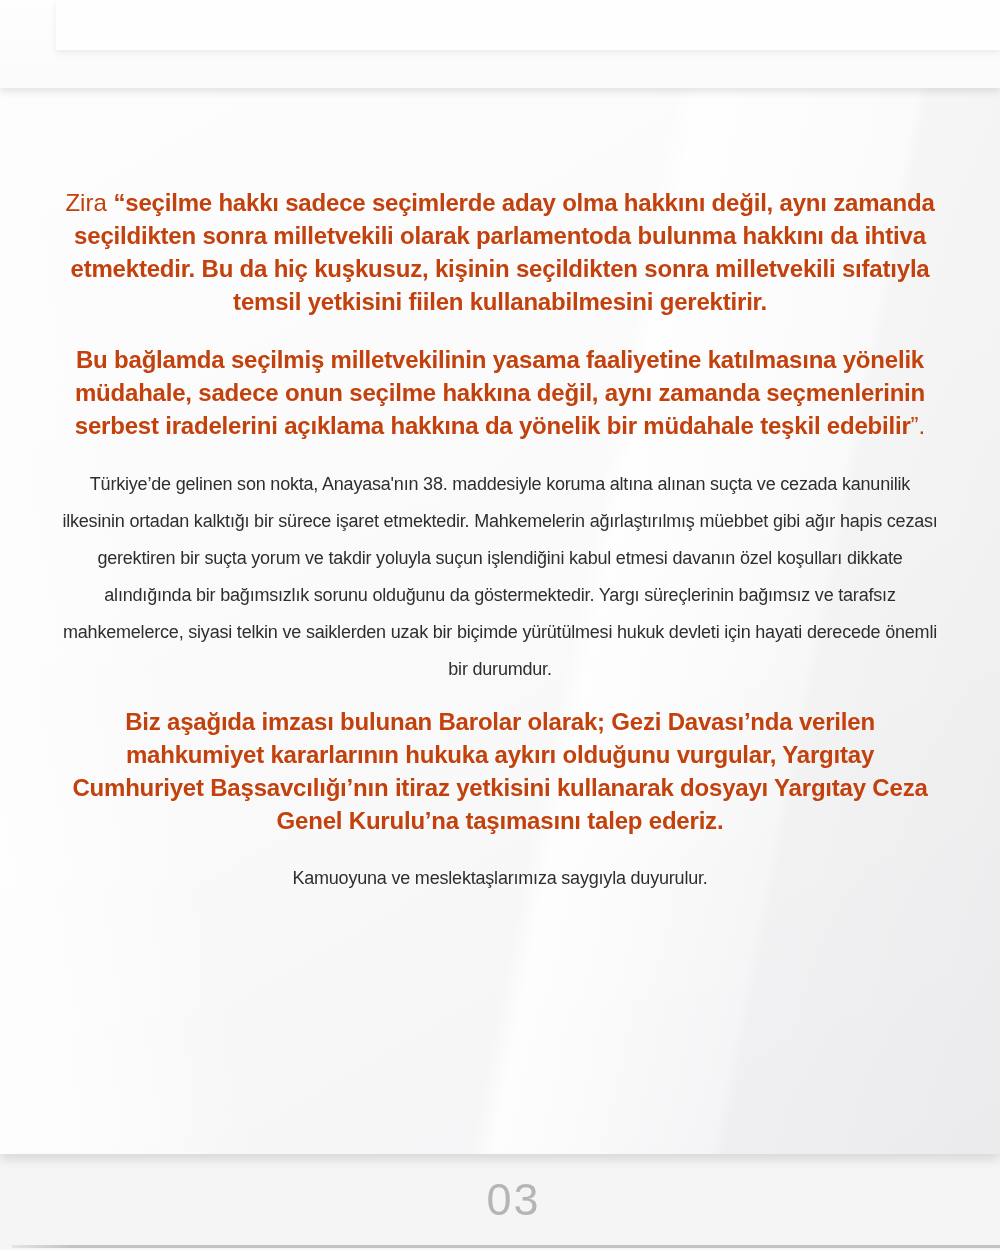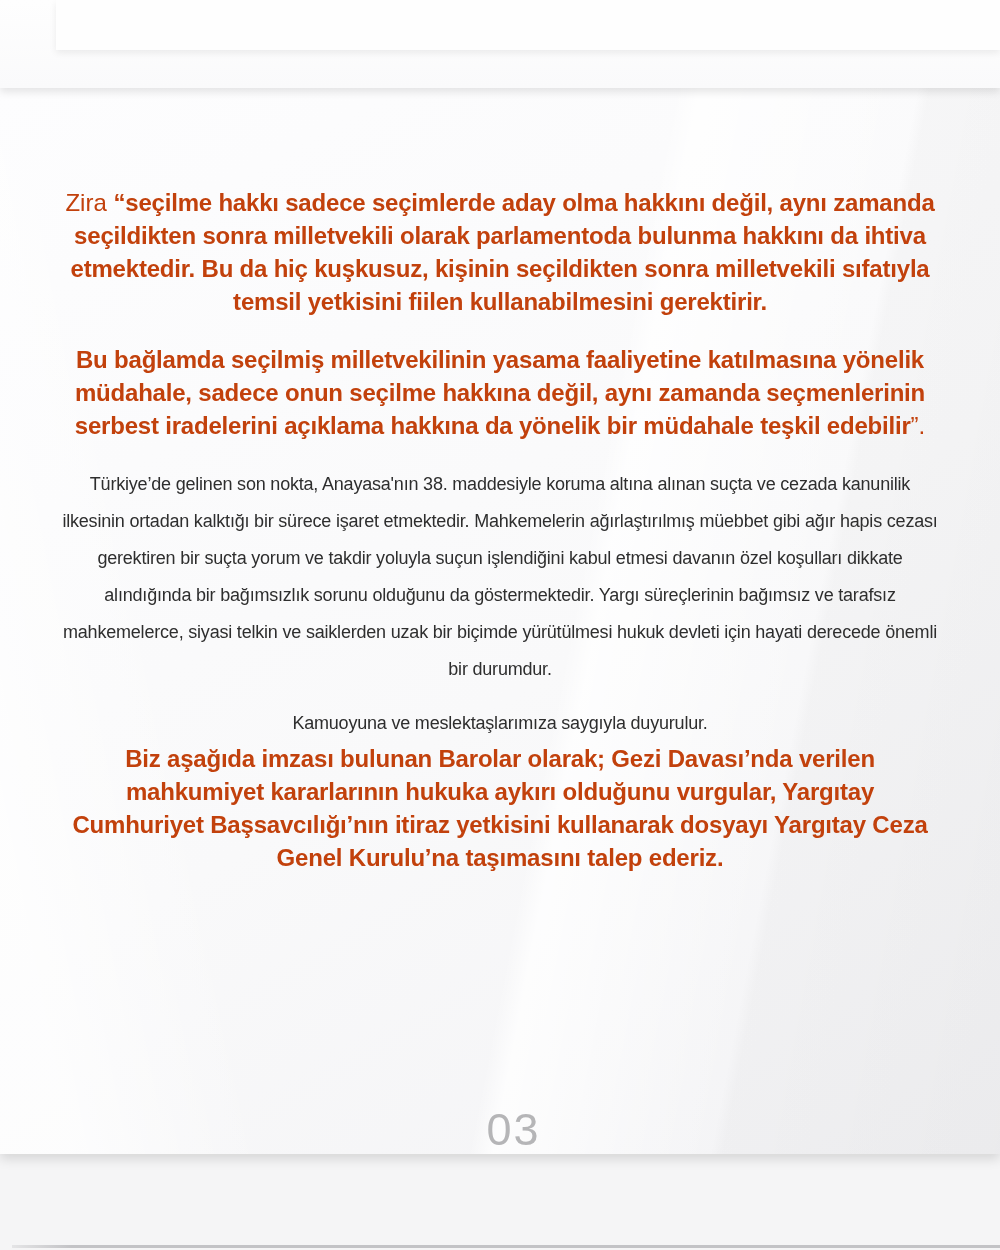--- a/index.html
+++ b/index.html
@@ -53,21 +53,21 @@
     color: #2e2e2e; letter-spacing: -0.2px;
   }
   .para strong { font-weight: 700; }
   .reg { font-weight: 400; letter-spacing: 0; }
   .m1 { margin-bottom: 25px; }
   .m2 { margin-bottom: 24px; }
   .m3 { margin-bottom: 17px; }
   .m4 { margin-bottom: 23px; }
 
   .page-number {
-    position: absolute; top: 1106px; left: 0; right: 0; z-index: 6;
+    position: absolute; top: 1176px; left: 0; right: 0; z-index: 6;
     text-align: center; font-size: 45px; line-height: 48px;
     letter-spacing: 2px; color: #b5b5b7; font-weight: 400; margin-left: 27px;
   }
   .footer-line {
     position: absolute; top: 1245px; left: 12px; right: 0; height: 3px; z-index: 6;
     background: linear-gradient(90deg, rgba(180,180,183,0.25) 0%, #c3c3c6 6%, #c3c3c6 100%);
   }
 </style>
 </head>
 <body>
@@ -78,21 +78,21 @@
   <div class="topband-low"></div>
   <div class="topband-high"></div>
 
   <main class="content">
     <p class="para bold m1"><span class="reg">Zira </span><strong>“seçilme hakkı sadece seçimlerde aday olma hakkını değil, aynı zamanda seçildikten sonra milletvekili olarak parlamentoda bulunma hakkını da ihtiva etmektedir. Bu da hiç kuşkusuz, kişinin seçildikten sonra milletvekili sıfatıyla temsil yetkisini fiilen kullanabilmesini gerektirir.</strong></p>
 
     <p class="para bold m2"><strong>Bu bağlamda seçilmiş milletvekilinin yasama faaliyetine katılmasına yönelik müdahale, sadece onun seçilme hakkına değil, aynı zamanda seçmenlerinin serbest iradelerini açıklama hakkına da yönelik bir müdahale teşkil edebilir</strong><span class="reg">”.</span></p>
 
     <p class="para regular m3">Türkiye’de gelinen son nokta, Anayasa'nın 38. maddesiyle koruma altına alınan suçta ve cezada kanunilik ilkesinin ortadan kalktığı bir sürece işaret etmektedir. Mahkemelerin ağırlaştırılmış müebbet gibi ağır hapis cezası gerektiren bir suçta yorum ve takdir yoluyla suçun işlendiğini kabul etmesi davanın özel koşulları dikkate alındığında bir bağımsızlık sorunu olduğunu da göstermektedir. Yargı süreçlerinin bağımsız ve tarafsız mahkemelerce, siyasi telkin ve saiklerden uzak bir biçimde yürütülmesi hukuk devleti için hayati derecede önemli bir durumdur.</p>
 
+    <p class="para bold m4">Biz aşağıda imzası bulunan Barolar olarak; Gezi Davası’nda verilen mahkumiyet kararlarının hukuka aykırı olduğunu vurgular, Yargıtay Cumhuriyet Başsavcılığı’nın itiraz yetkisini kullanarak dosyayı Yargıtay Ceza Genel Kurulu’na taşımasını talep ederiz.</p>
+
     <p class="para regular">Kamuoyuna ve meslektaşlarımıza saygıyla duyurulur.</p>
-
-    <p class="para bold m4">Biz aşağıda imzası bulunan Barolar olarak; Gezi Davası’nda verilen mahkumiyet kararlarının hukuka aykırı olduğunu vurgular, Yargıtay Cumhuriyet Başsavcılığı’nın itiraz yetkisini kullanarak dosyayı Yargıtay Ceza Genel Kurulu’na taşımasını talep ederiz.</p>
   </main>
 
   <div class="page-number">03</div>
   <div class="footer-line"></div>
 
 </div>
 
 </body></html>

